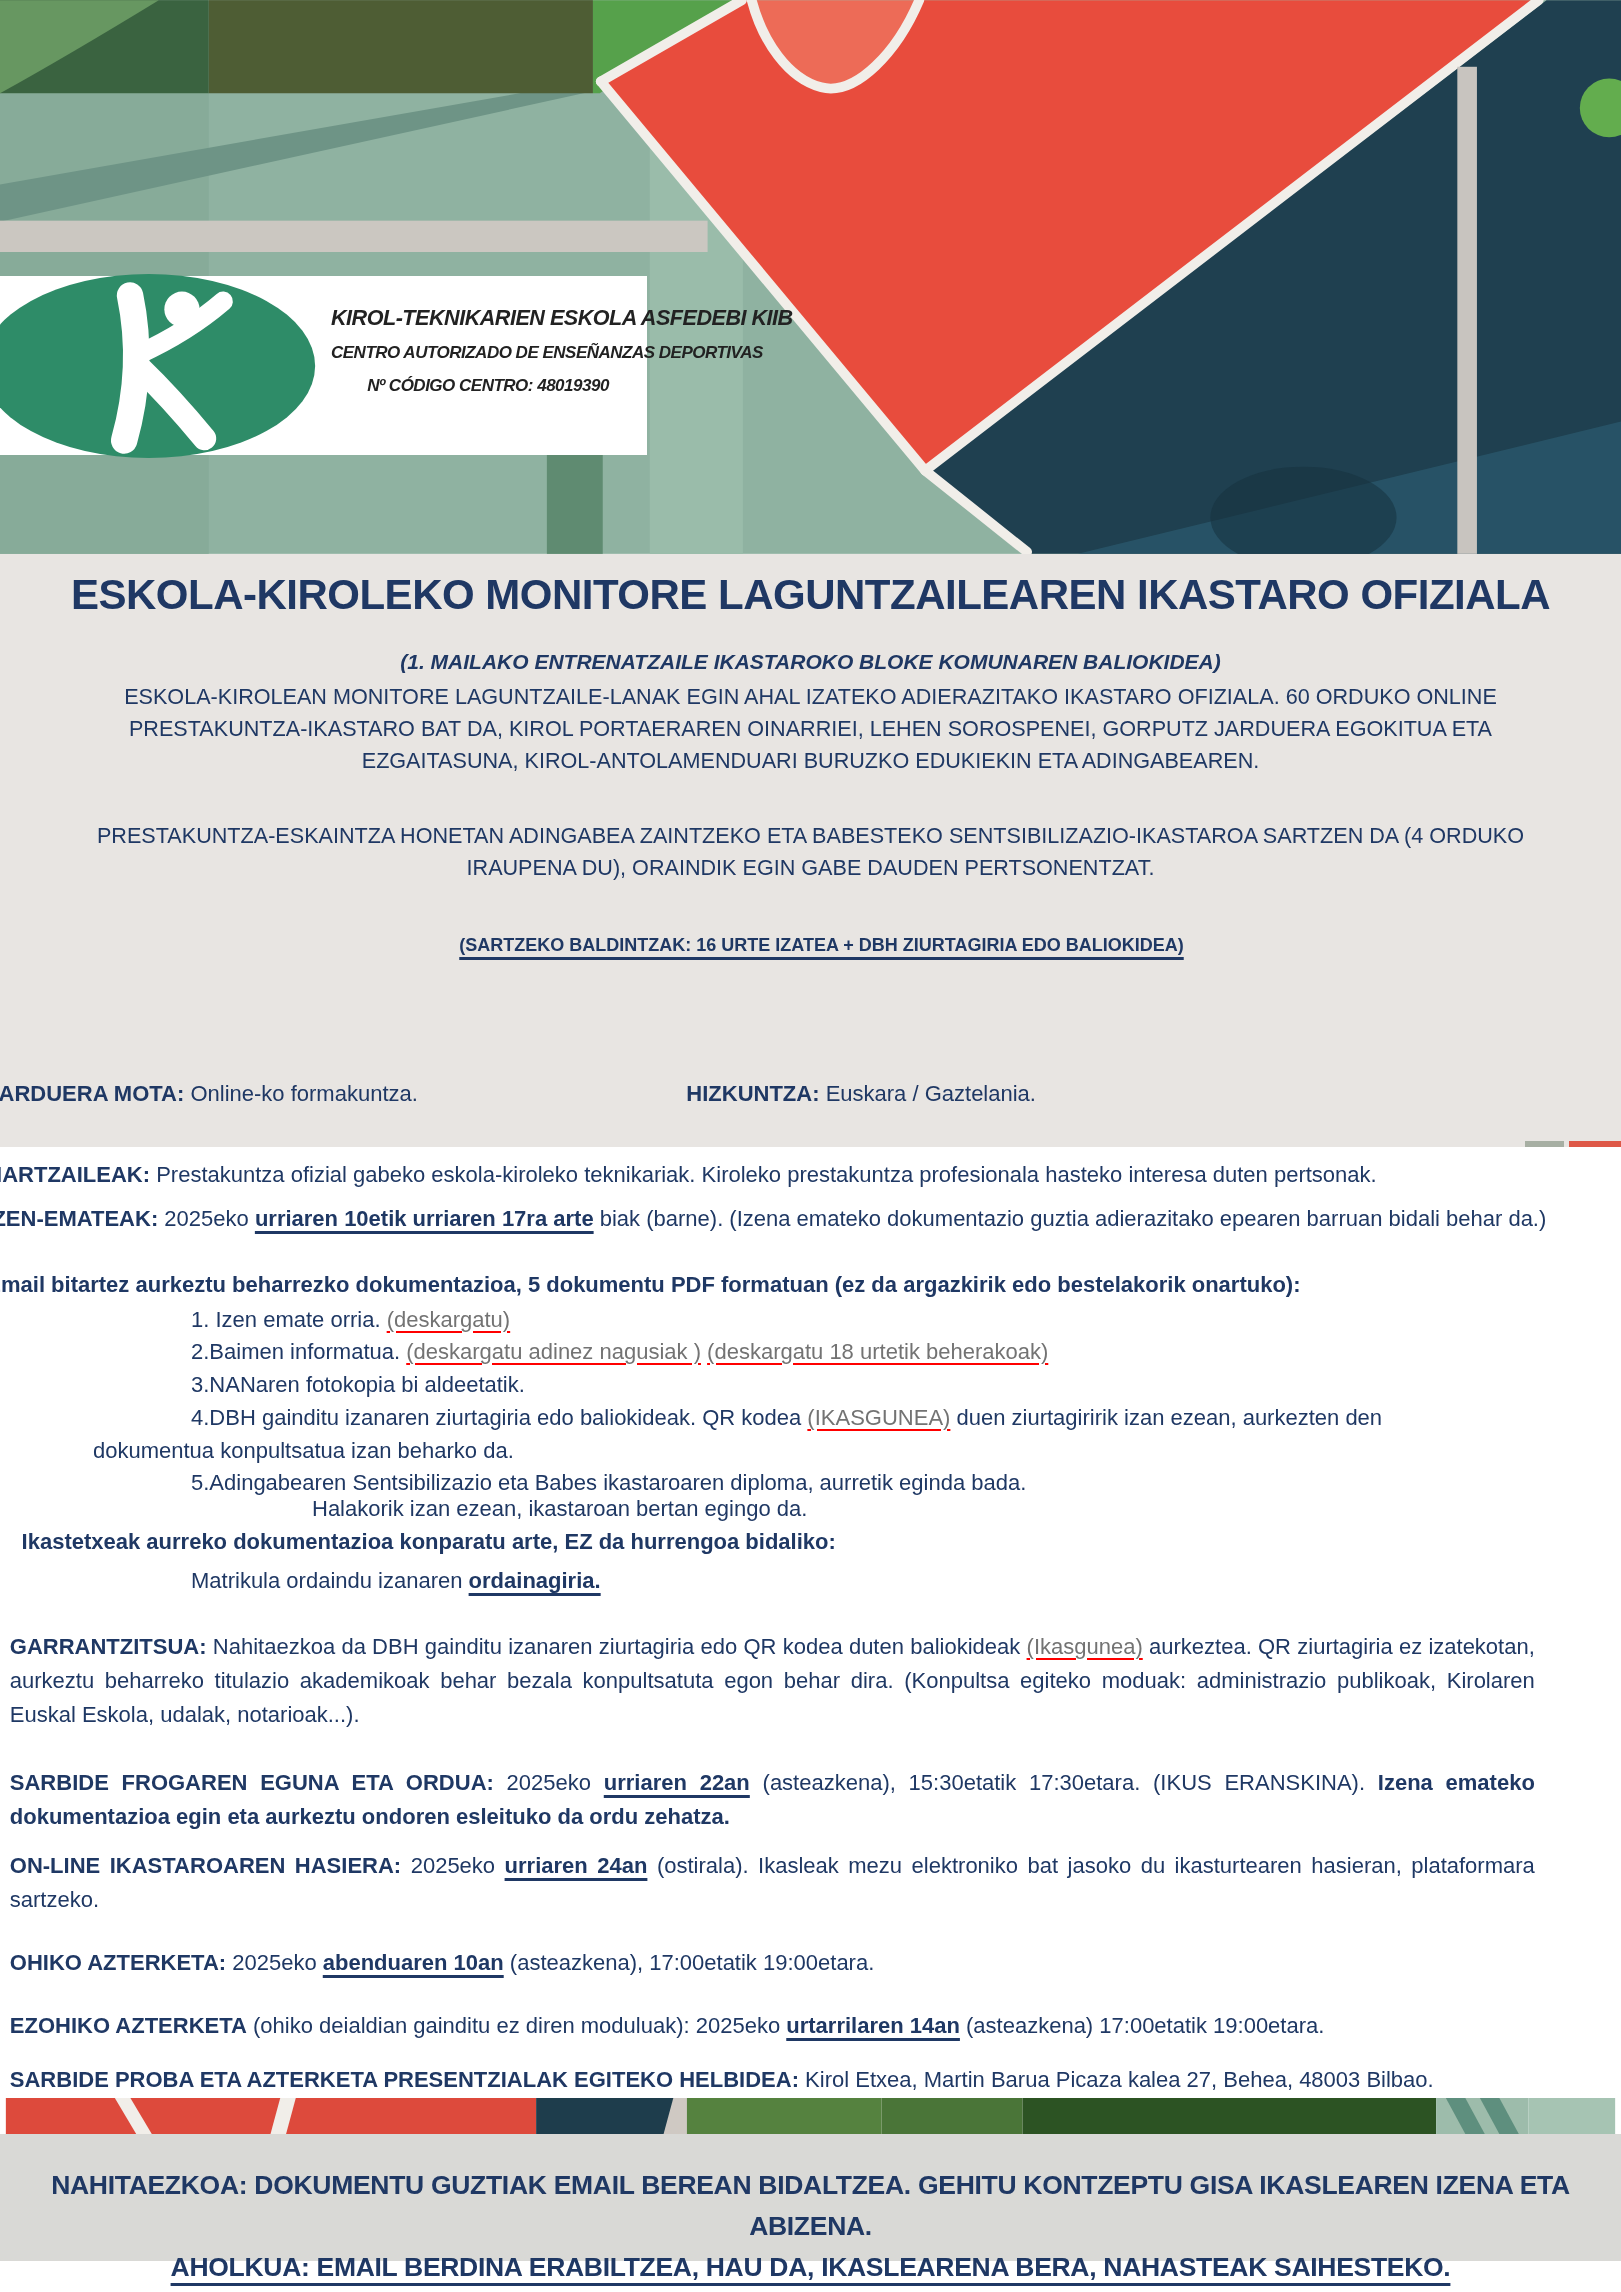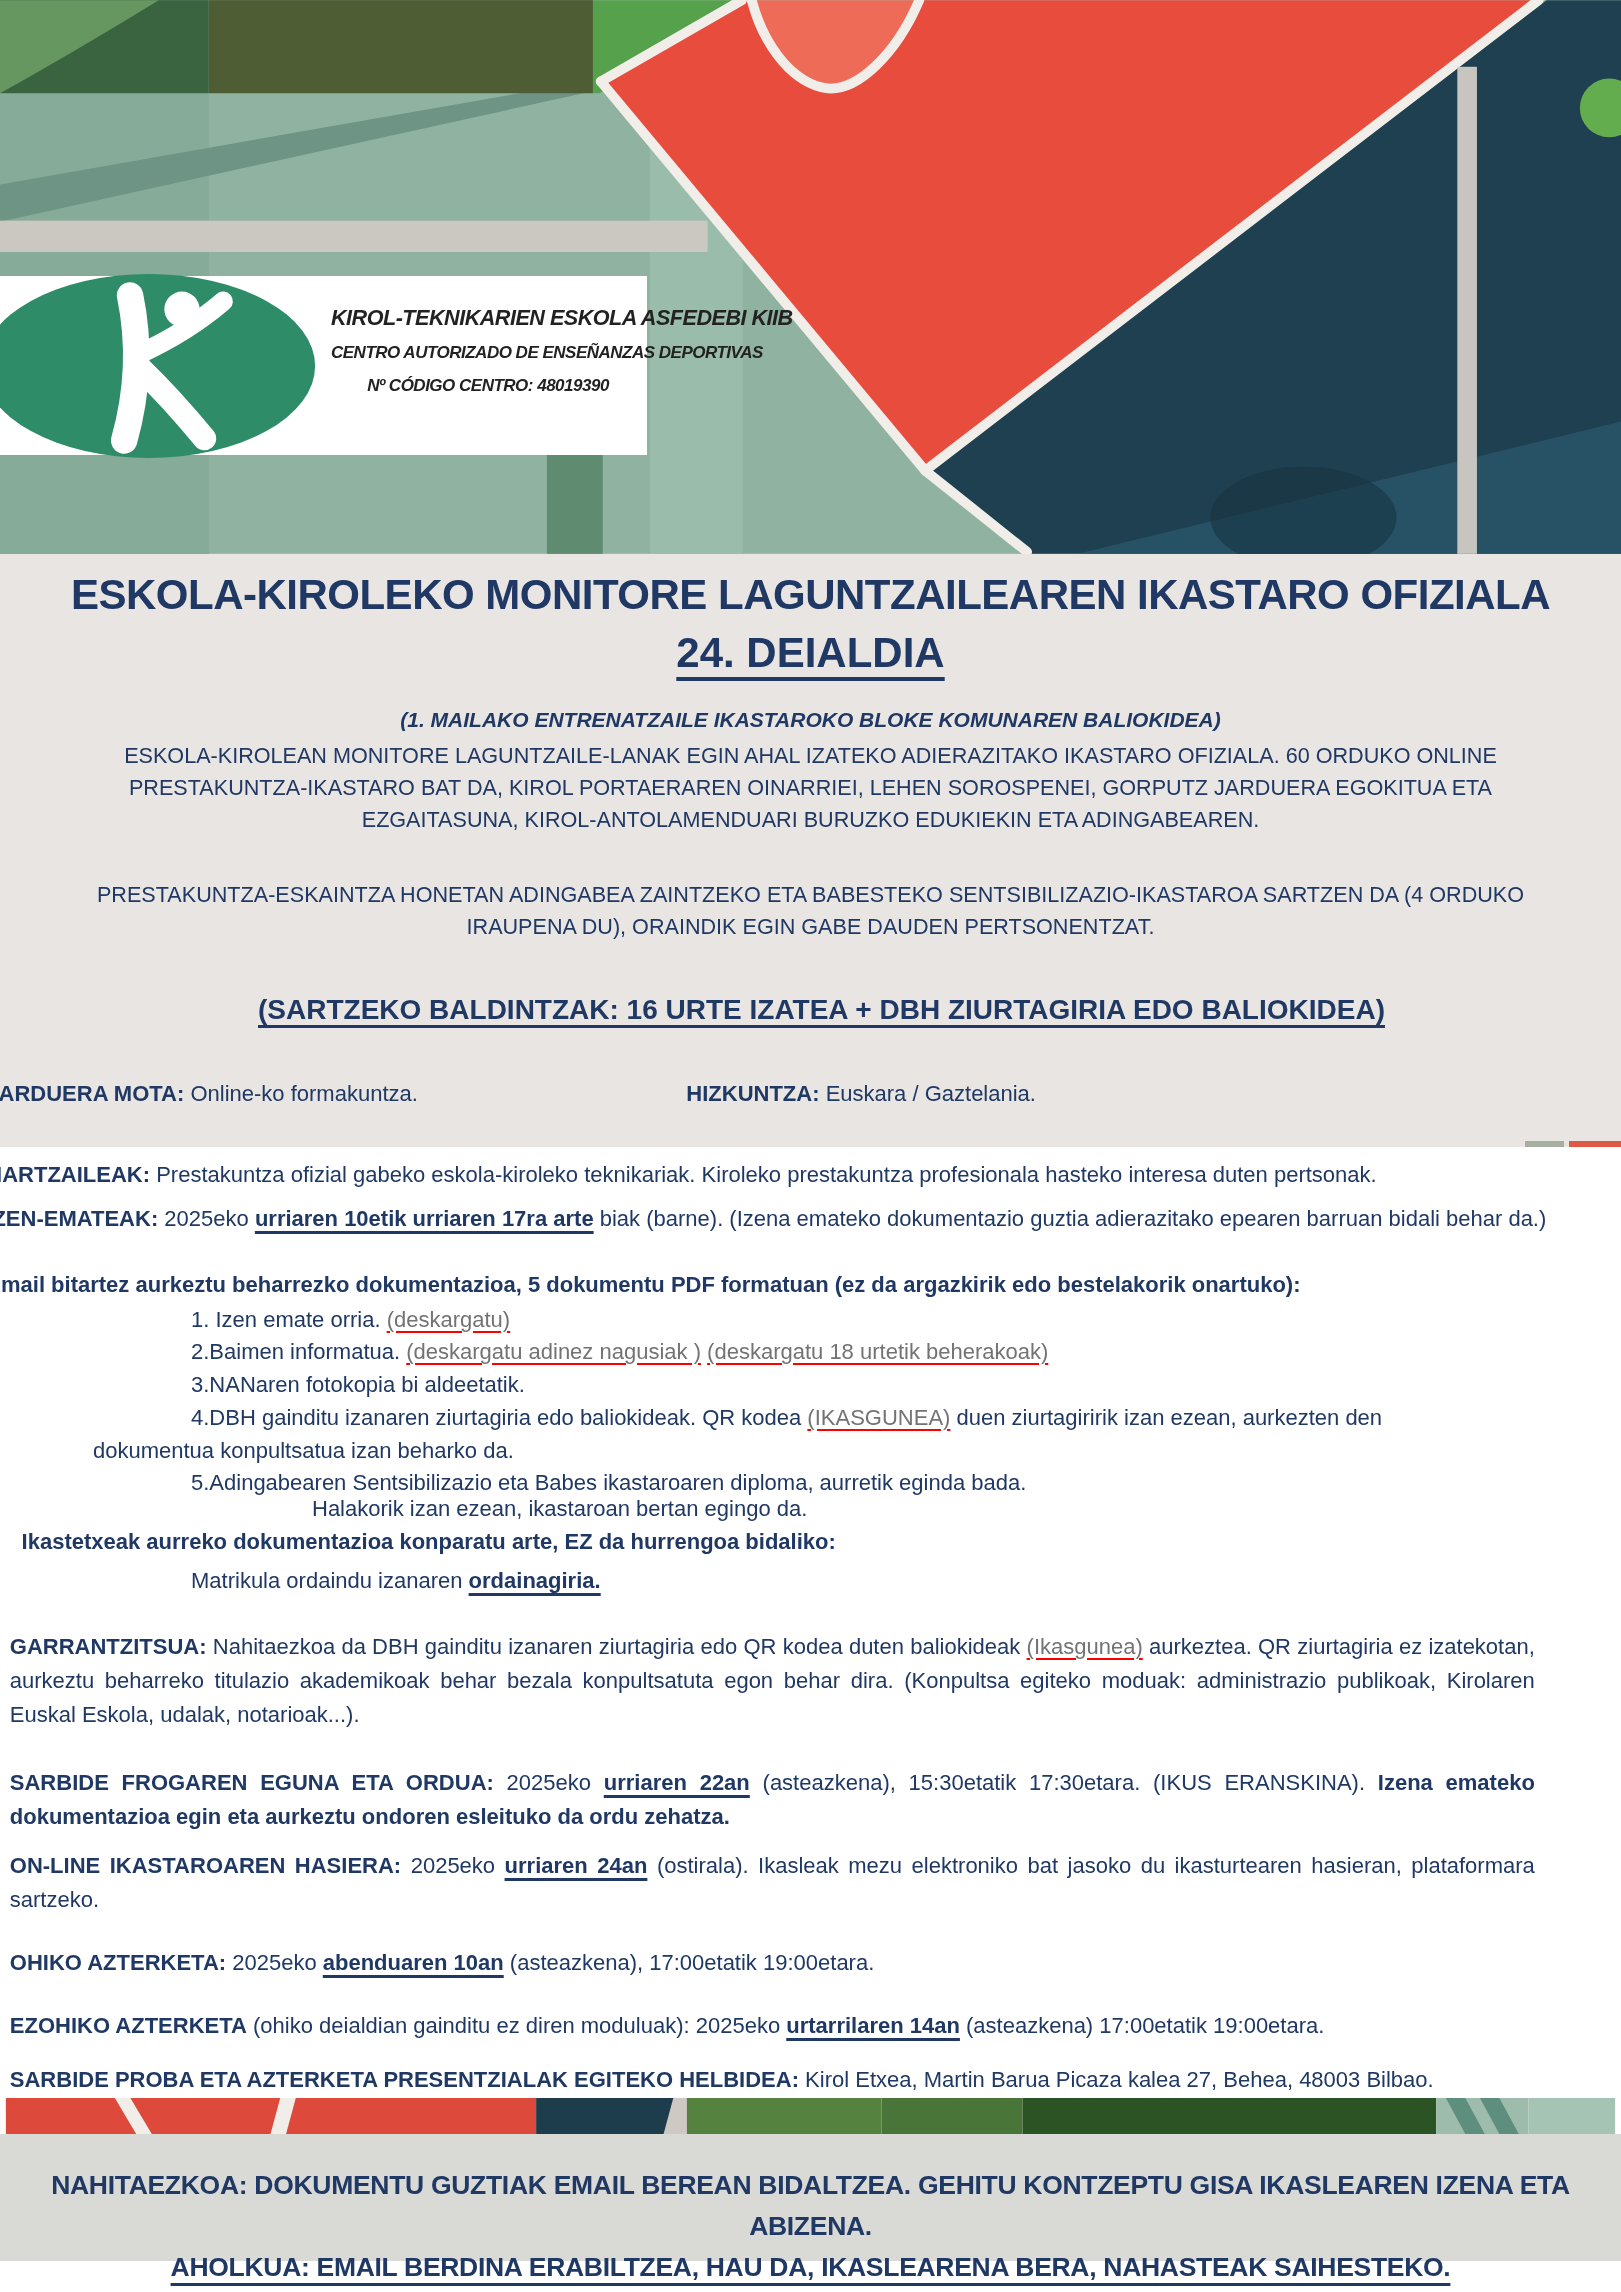--- a/index.html
+++ b/index.html
@@ -18,21 +18,21 @@
 
   
   .section-gray{position:absolute;top:554px;left:0;width:1621px;height:593px;background:#E8E5E2;}
   .title1{padding-top:15.7px;text-align:center;font-size:42px;line-height:49px;font-weight:bold;letter-spacing:-0.5px;}
   .title2{margin-top:9.8px;text-align:center;font-size:42px;line-height:49px;font-weight:bold;
           }
   .title2 span{text-decoration:underline;text-decoration-thickness:3.9px;text-underline-offset:9.8px;}
   .subtitle{margin-top:31px;text-align:center;font-size:21px;font-weight:bold;font-style:italic;}
   .gpara{margin:7.8px auto 0 auto;width:1514px;text-align:center;font-size:21.6px;line-height:32px;}
   .gpara2{margin-top:43px;}
-  .baldintzak{margin-top:51px;text-align:center;font-size:28px;font-weight:bold;padding-left:22px;}
+  .baldintzak{margin-top:51px;text-align:center;font-size:18px;font-weight:bold;padding-left:22px;}
   .baldintzak span{text-decoration:underline;text-decoration-thickness:2.9px;text-underline-offset:5.9px;}
   .mode-row{position:absolute;top:527px;left:-13.7px;width:1635px;font-size:22px;}
   .mode-left{position:absolute;left:0;top:0;white-space:nowrap;}
   .mode-right{position:absolute;left:700px;top:0;white-space:nowrap;}
 
   
   .dash-gray{position:absolute;top:1141px;left:1525px;width:39px;height:5.9px;background:#A7AFA3;}
   .dash-red{position:absolute;top:1141px;left:1569px;width:52px;height:5.9px;background:#DE5847;}
 
   
@@ -98,21 +98,20 @@
       <div class="logo-text">
         <div class="logo-l1">KIROL-TEKNIKARIEN ESKOLA ASFEDEBI KIIB</div>
         <div class="logo-l2">CENTRO AUTORIZADO DE ENSEÑANZAS DEPORTIVAS</div>
         <div class="logo-l3">Nº CÓDIGO CENTRO: 48019390</div>
       </div>
     </div>
   </div>
 
   <div class="section-gray">
     <div class="title1">ESKOLA-KIROLEKO MONITORE LAGUNTZAILEAREN IKASTARO OFIZIALA</div>
-    <div class="title2"><span>24. DEIALDIA</span></div>
     <div class="subtitle">(1. MAILAKO ENTRENATZAILE IKASTAROKO BLOKE KOMUNAREN BALIOKIDEA)</div>
     <div class="gpara">ESKOLA-KIROLEAN MONITORE LAGUNTZAILE-LANAK EGIN AHAL IZATEKO ADIERAZITAKO IKASTARO OFIZIALA. 60 ORDUKO ONLINE PRESTAKUNTZA-IKASTARO BAT DA, KIROL PORTAERAREN OINARRIEI, LEHEN SOROSPENEI, GORPUTZ JARDUERA EGOKITUA ETA EZGAITASUNA, KIROL-ANTOLAMENDUARI BURUZKO EDUKIEKIN ETA ADINGABEAREN.</div>
     <div class="gpara gpara2">PRESTAKUNTZA-ESKAINTZA HONETAN ADINGABEA ZAINTZEKO ETA BABESTEKO SENTSIBILIZAZIO-IKASTAROA SARTZEN DA (4 ORDUKO IRAUPENA DU), ORAINDIK EGIN GABE DAUDEN PERTSONENTZAT.</div>
     <div class="baldintzak"><span>(SARTZEKO BALDINTZAK: 16 URTE IZATEA + DBH ZIURTAGIRIA EDO BALIOKIDEA)</span></div>
     <div class="mode-row">
       <div class="mode-left"><span class="lbl">JARDUERA MOTA:</span><span> Online-ko formakuntza.</span></div>
       <div class="mode-right"><span class="lbl">HIZKUNTZA:</span><span> Euskara / Gaztelania.</span></div>
     </div>
   </div>
 

